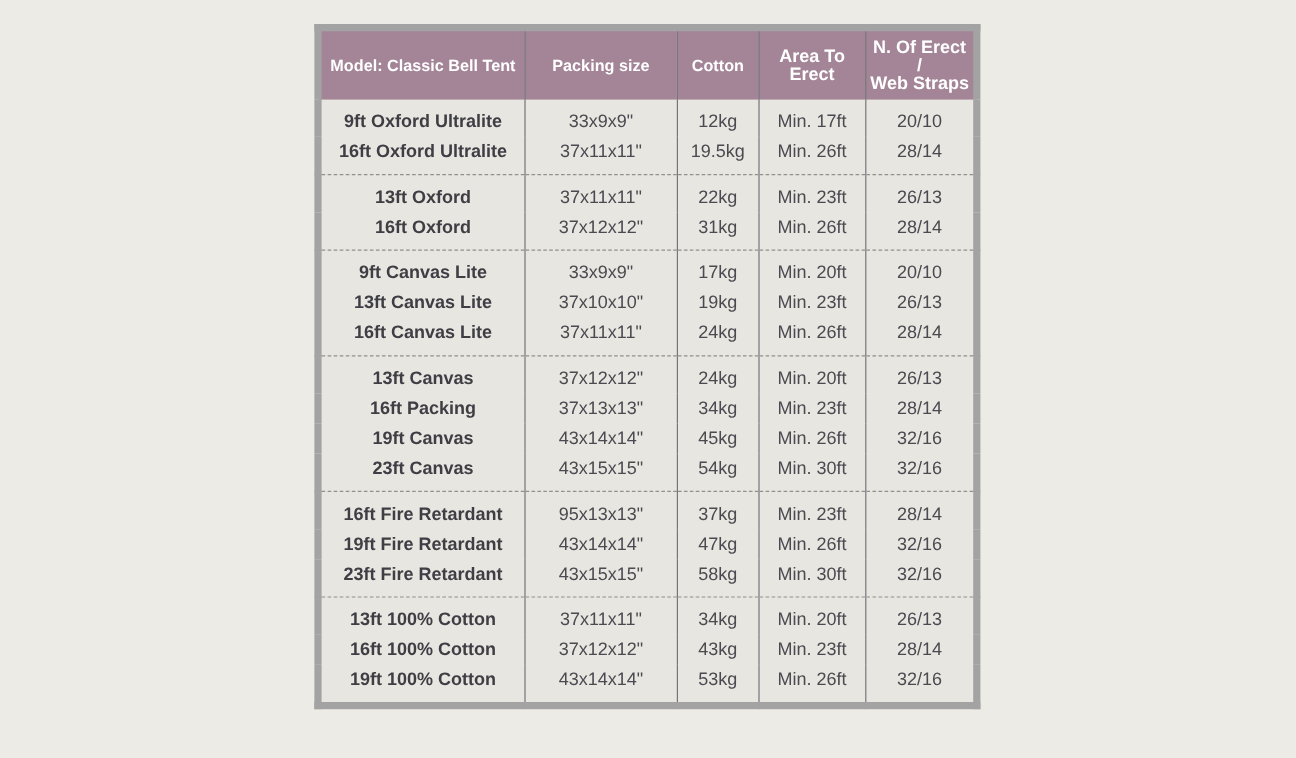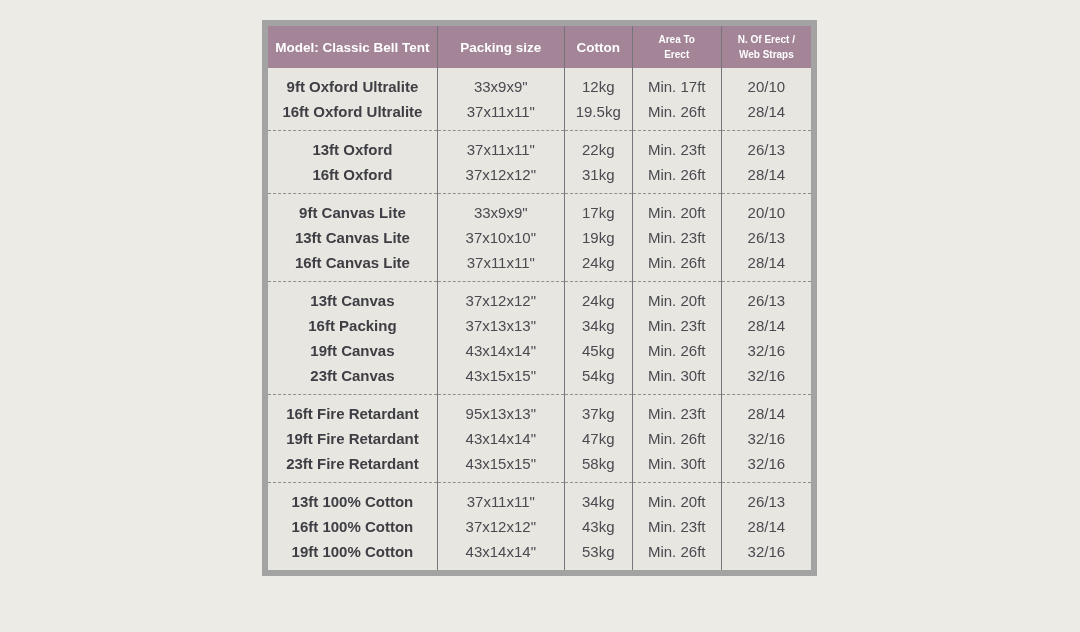--- a/index.html
+++ b/index.html
@@ -41,21 +41,21 @@
     font-size: 13.5px;
     line-height: 15px;
     padding: 6px 3px;
     text-align: center;
     vertical-align: middle;
     white-space: pre-line;
     border-left: 1px solid #75757b;
   }
   thead th:first-child { border-left: none; }
   thead th:nth-child(4),
-  thead th:nth-child(5) { font-size: 10px; }
+  thead th:nth-child(5) { font-size: 15px; }
 
   tbody { border-top: 1.5px dashed #90908c; }
   tbody:first-of-type { border-top: none; }
 
   td {
     text-align: center;
     font-size: 15px;
     line-height: 19px;
     padding: 3px 4px;
     border-left: 1px solid #75757b;

